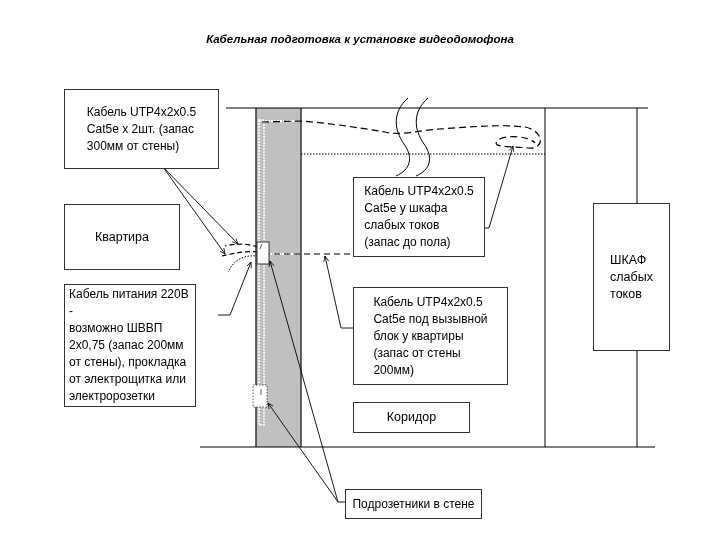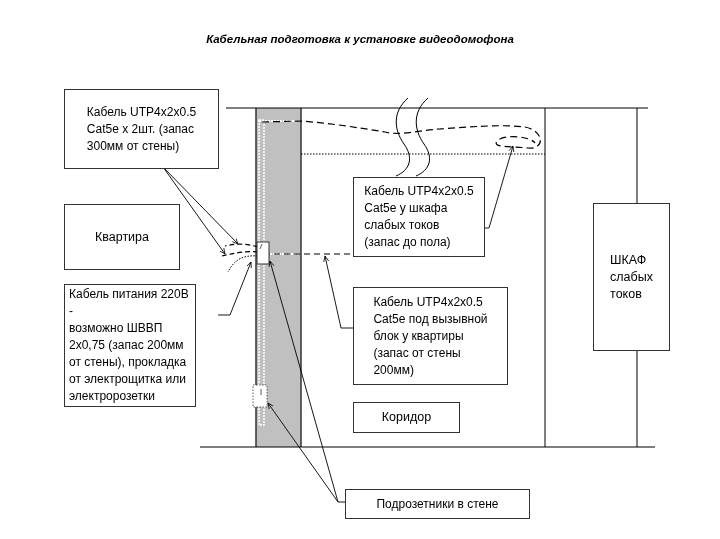--- a/index.html
+++ b/index.html
@@ -79,17 +79,17 @@
 электророзетки</div>
 <div class="box" style="left:353px; top:177px; width:132px; height:80px;">Кабель UTP4x2x0.5
 Cat5e  у шкафа
 слабых токов
 (запас до пола)</div>
 <div class="box" style="left:353px; top:287px; width:155px; height:98px;">Кабель UTP4x2x0.5
 Cat5e  под вызывной
 блок у квартиры
 (запас от стены
 200мм)</div>
-<div class="box box-big" style="left:353px; top:402px; width:107px; height:31px;">Коридор</div>
+<div class="box box-big" style="left:353px; top:402px; width:117px; height:31px;">Коридор</div>
 <div class="box box-big" style="left:553px; top:203px; width:77px; height:148px;margin-left:40px;">ШКАФ
 слабых
 токов</div>
-<div class="box" style="left:345px; top:489px; width:185px; height:30px;">Подрозетники в стене</div>
+<div class="box" style="left:345px; top:489px; width:137px; height:30px;">Подрозетники в стене</div>
 
 </body></html>

